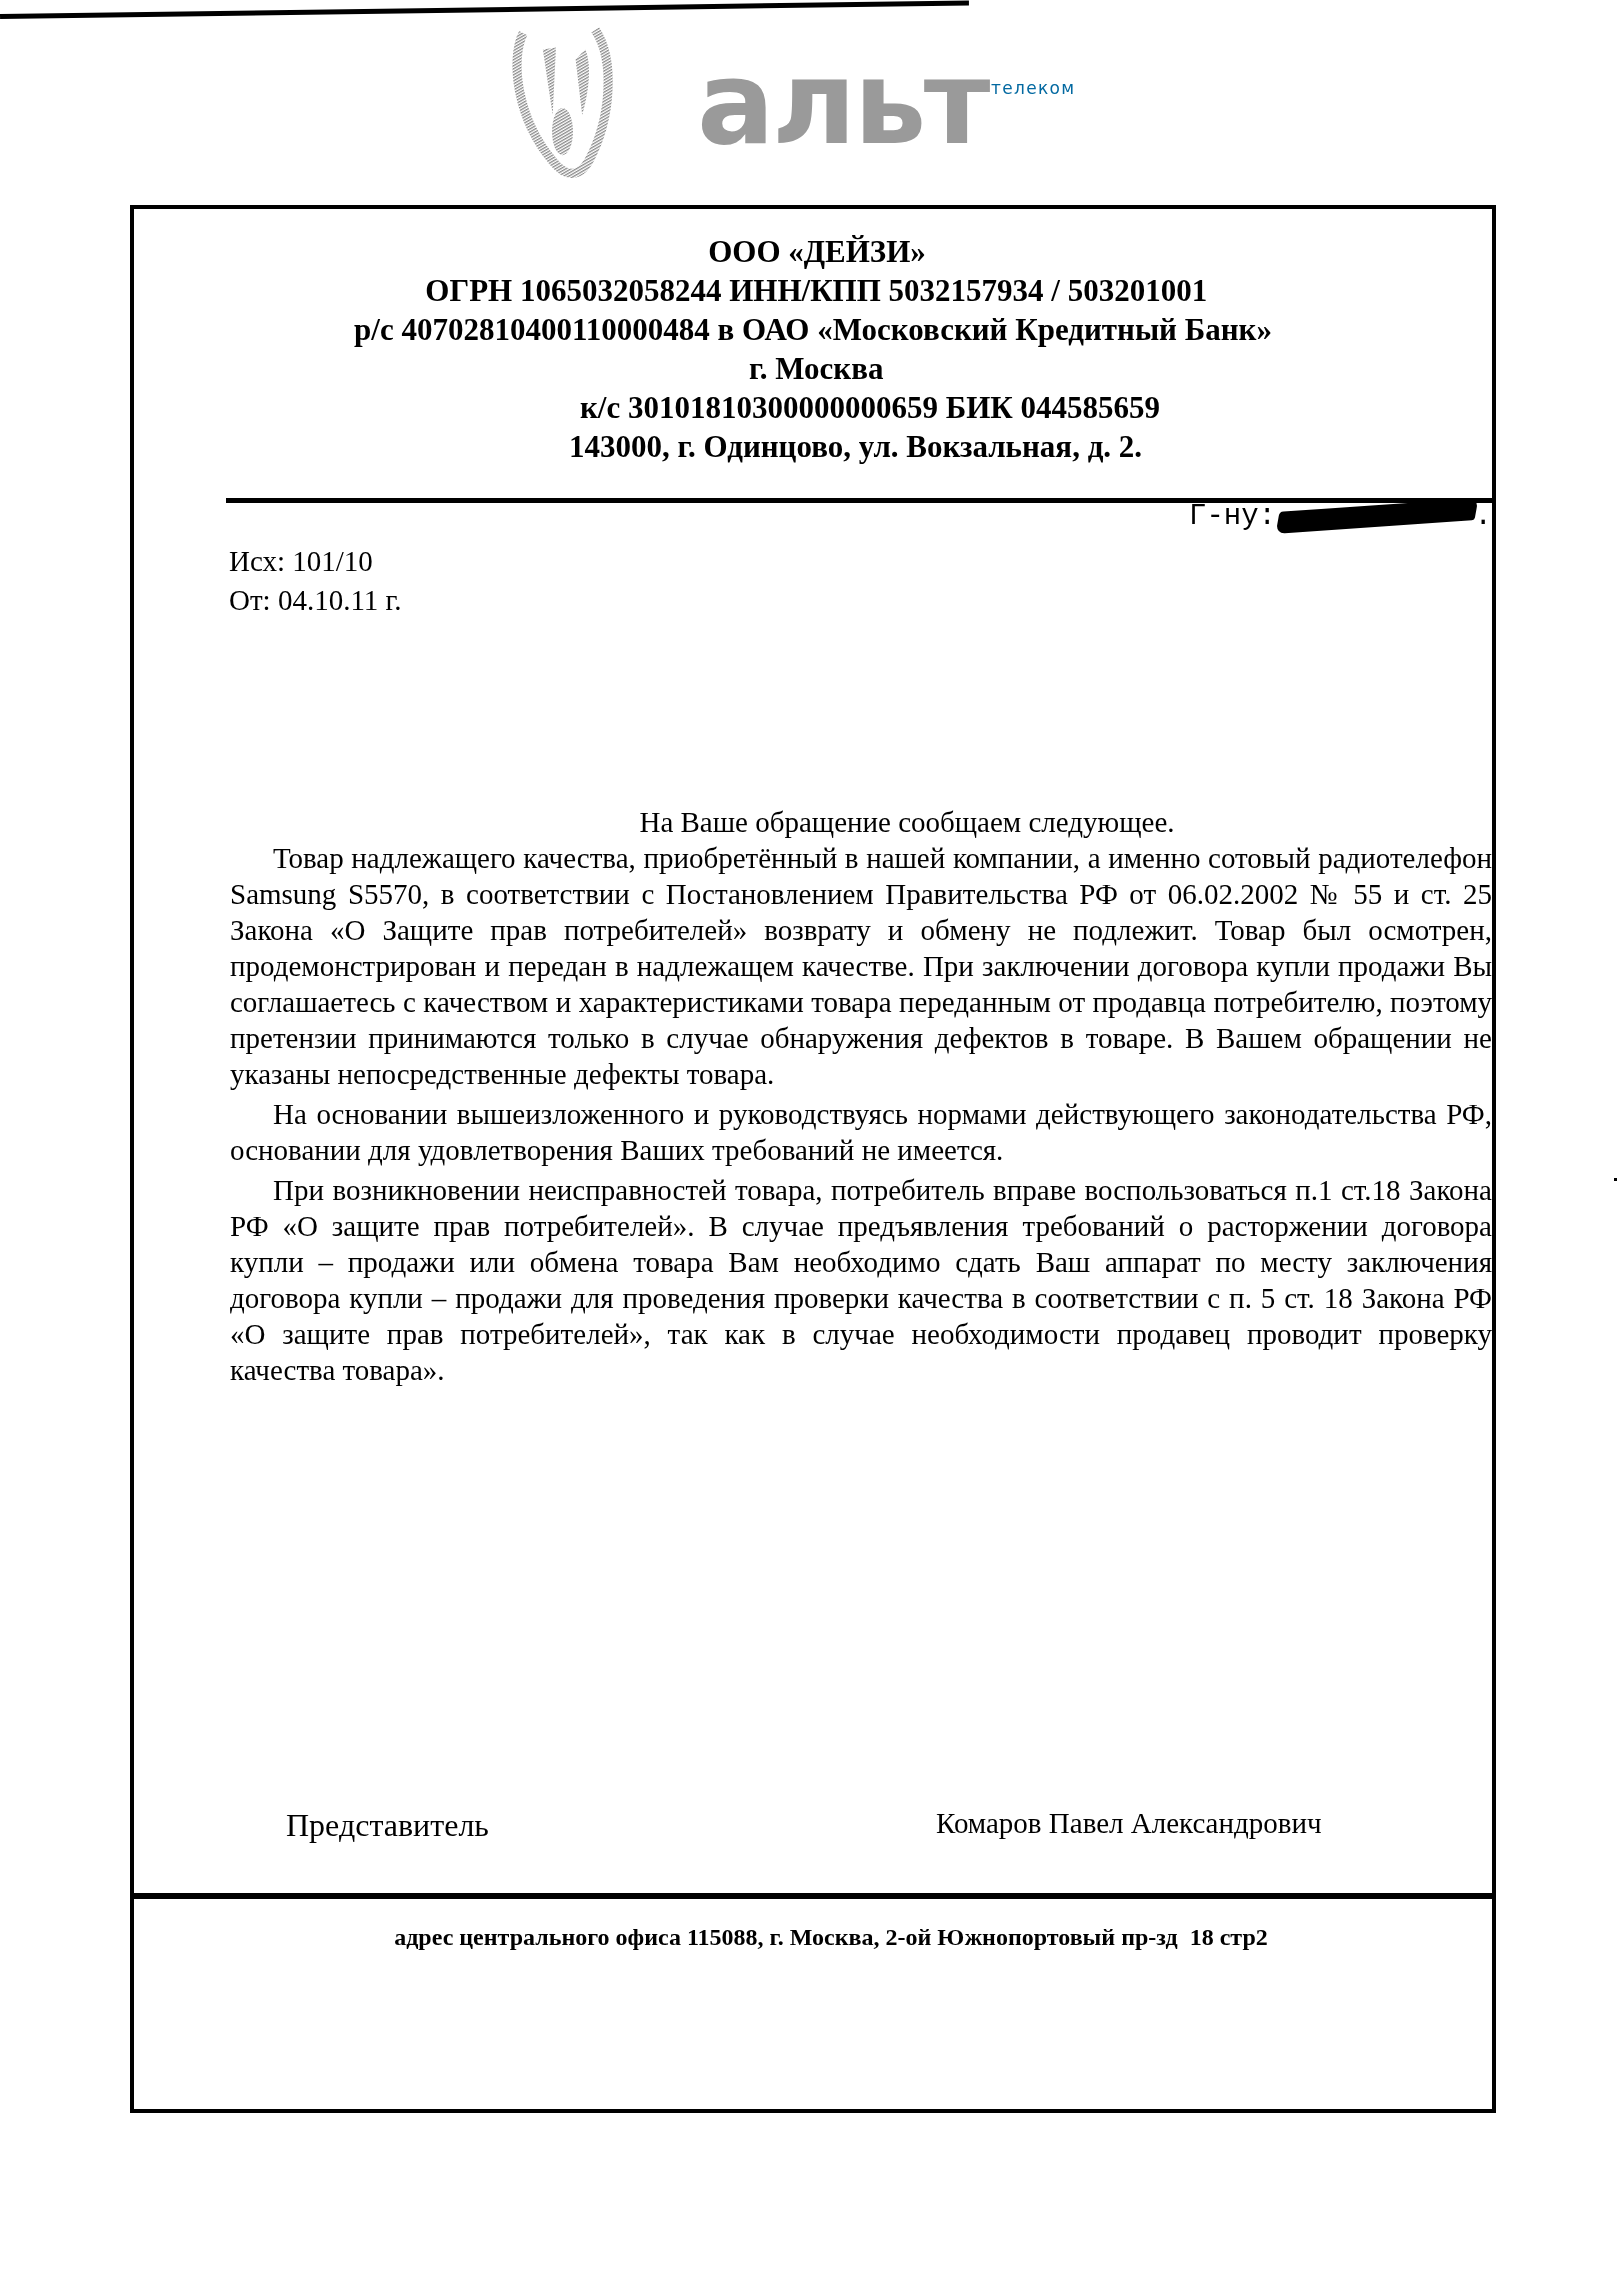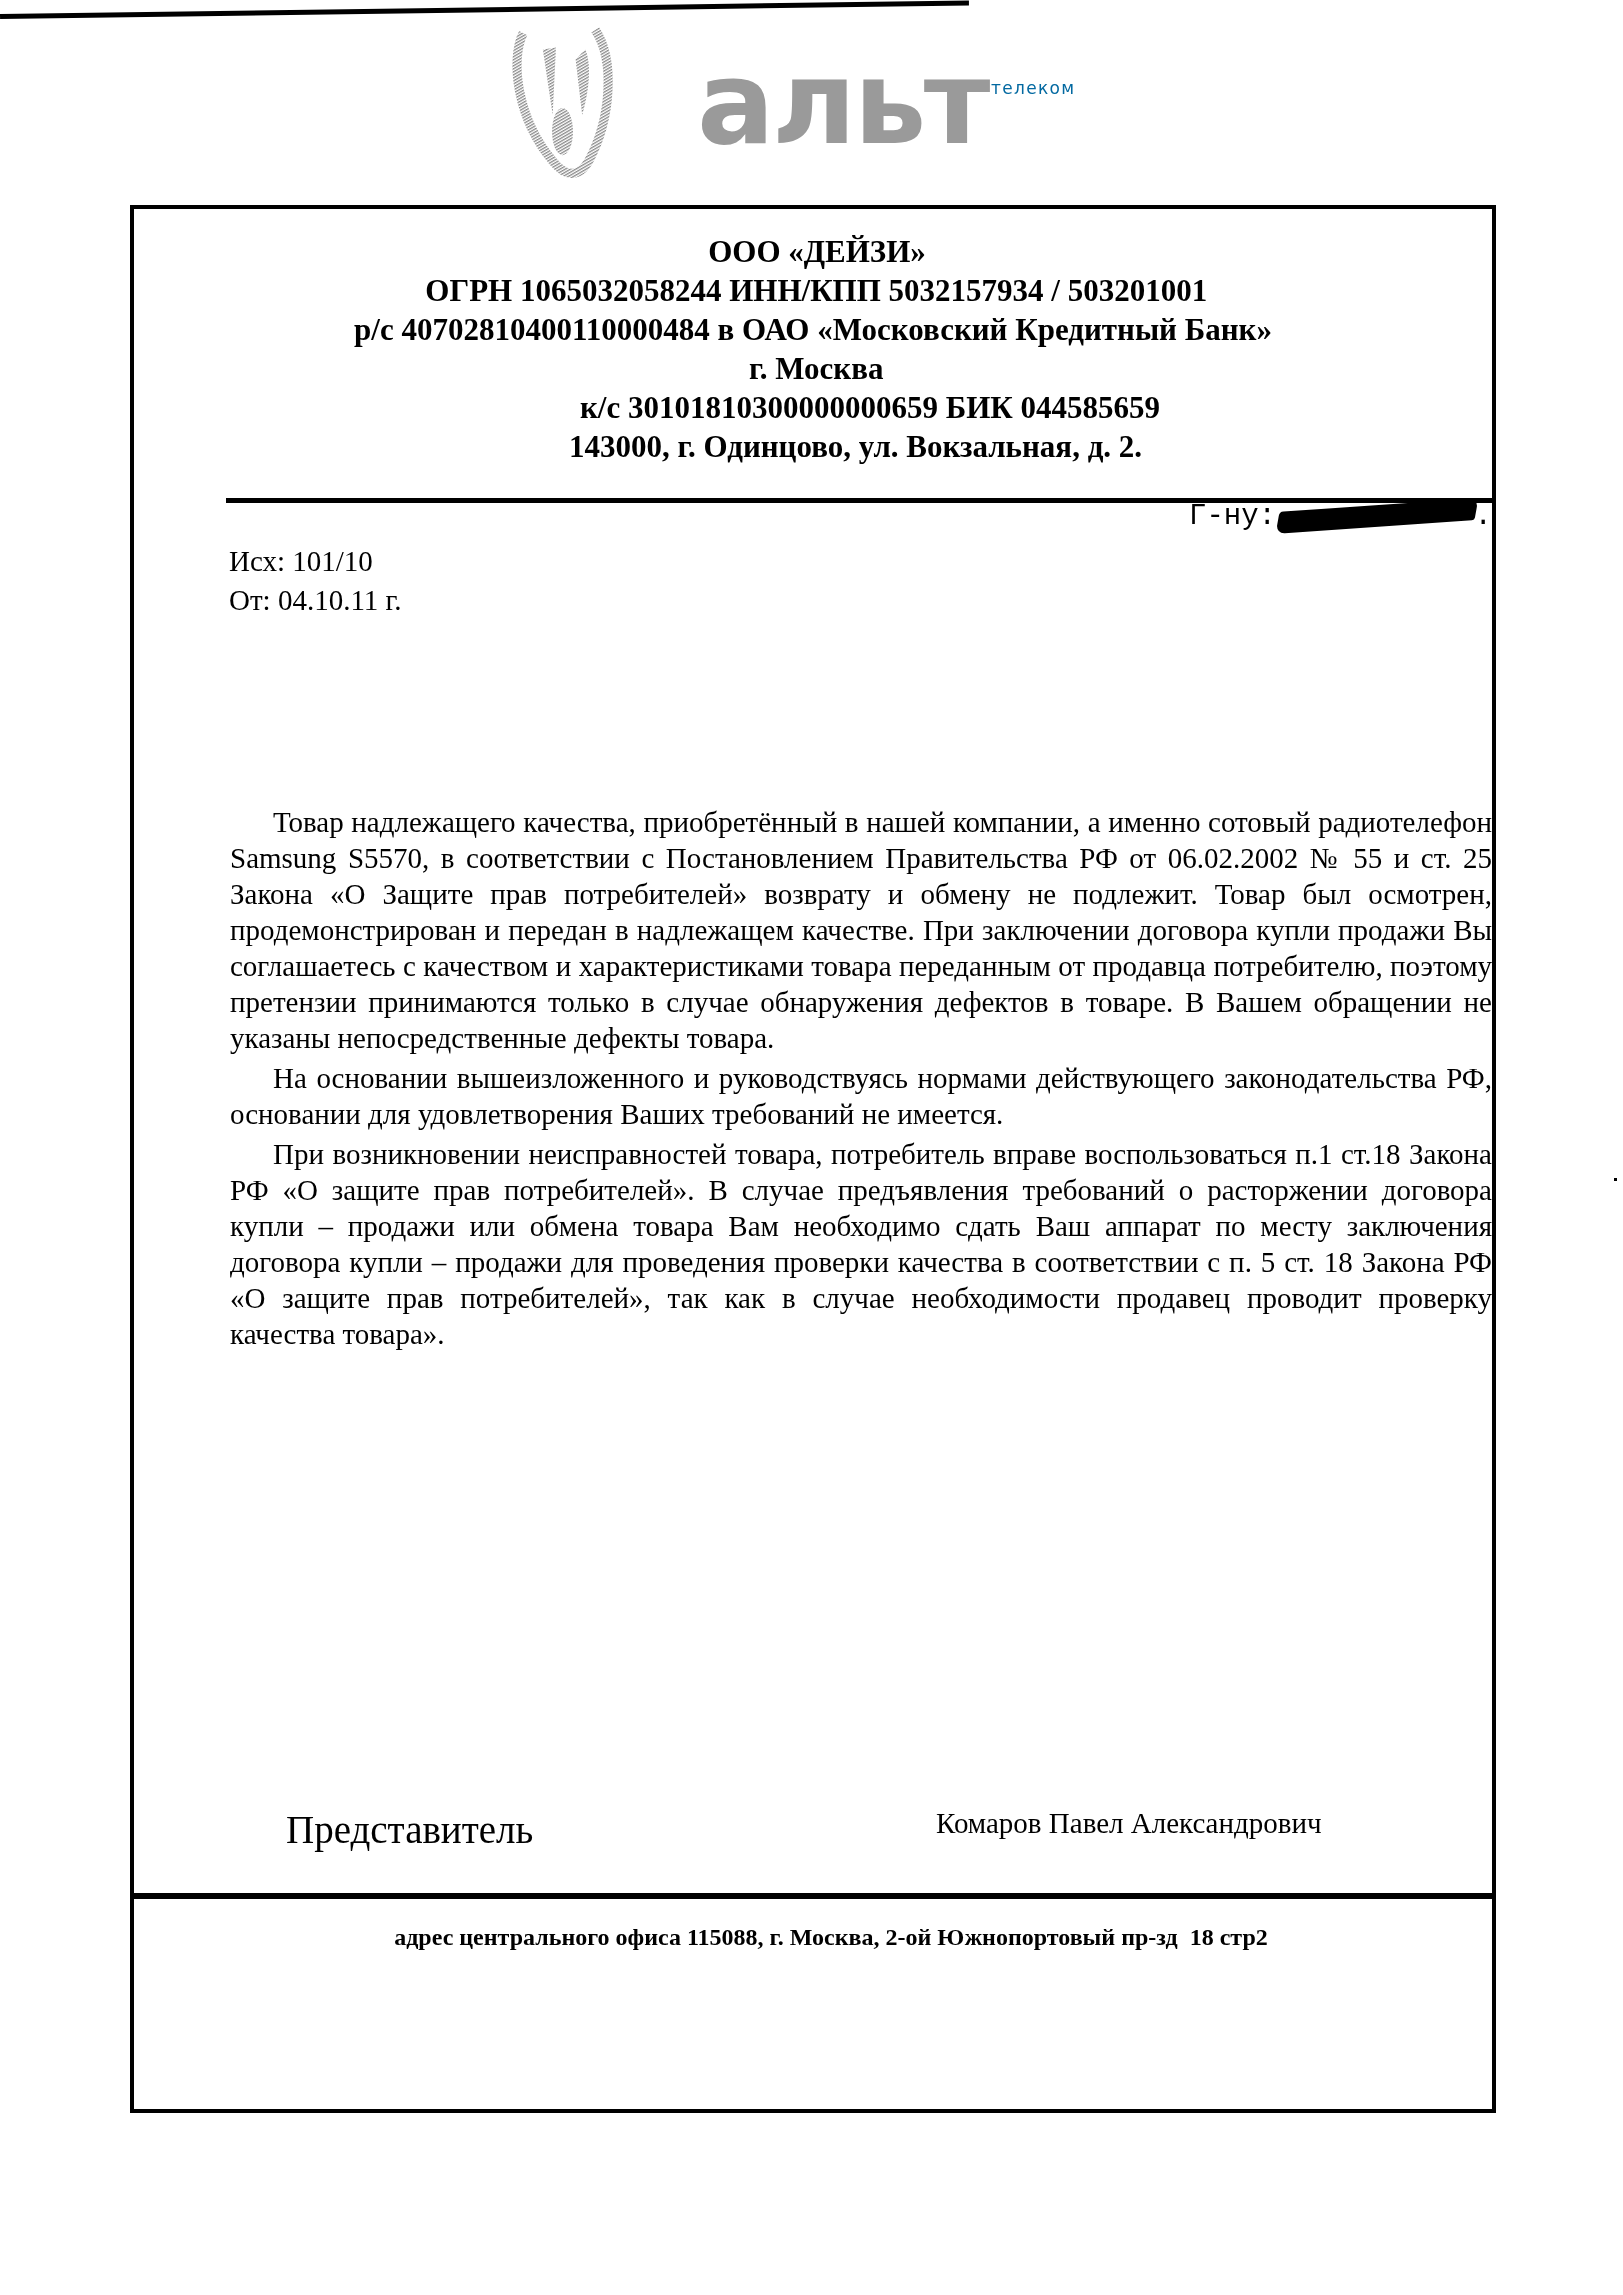--- a/index.html
+++ b/index.html
@@ -42,21 +42,21 @@
 
     .ref { position: absolute; left: 95px; top: 333px; font-size: 29px; line-height: 39px; }
 
     .body { position: absolute; left: 96px; right: 0; top: 595px; font-size: 29px; line-height: 36px;
             text-align: justify; }
     .body p { margin: 0; text-indent: 43px; }
     .body p.intro { text-align: center; text-indent: 0; padding-left: 92px; }
     .body p + p { margin-top: 0; }
     .body p.gap { margin-top: 3.9px; }
 
-    .sig-left { position: absolute; left: 152px; top: 1598px; font-size: 39px; }
+    .sig-left { position: absolute; left: 152px; top: 1598px; font-size: 32px; }
     .sig-right { position: absolute; left: 802px; top: 1598px; font-size: 29px; white-space: nowrap; }
 
     .footer { position: absolute; left: 0; right: 0; top: 1715px; text-align: center; font-weight: bold;
               font-size: 24px; white-space: pre; padding-left: 36px; }
 
     .speck { position: absolute; left: 1614px; top: 1178px; width: 3.3px; height: 3.3px; background: #000; }
   </style>
 </head>
 <body>
 
@@ -95,20 +95,21 @@
   <div class="addressee">
     <span>Г-ну:</span><span class="redaction"></span><span class="addressee-end">.</span>
   </div>
 
   <div class="ref">
     <div>Исх: 101/10</div>
     <div>От: 04.10.11 г.</div>
   </div>
 
   <div class="body">
+    <p class="intro">На Ваше обращение сообщаем следующее.</p>
     <p>Товар надлежащего качества, приобретённый в нашей компании, а именно сотовый радиотелефон Samsung S5570, в соответствии с Постановлением Правительства РФ от 06.02.2002 № 55 и ст. 25 Закона «О Защите прав потребителей» возврату и обмену не подлежит. Товар был осмотрен, продемонстрирован и передан в надлежащем качестве. При заключении договора купли продажи Вы соглашаетесь с качеством и характеристиками товара переданным от продавца потребителю, поэтому претензии принимаются только в случае обнаружения дефектов в товаре. В Вашем обращении не указаны непосредственные дефекты товара.</p>
     <p class="gap">На основании вышеизложенного и руководствуясь нормами действующего законодательства РФ, основании для удовлетворения Ваших требований не имеется.</p>
     <p class="gap">При возникновении неисправностей товара, потребитель вправе воспользоваться п.1 ст.18 Закона РФ «О защите прав потребителей». В случае предъявления требований о расторжении договора купли – продажи или обмена товара Вам необходимо сдать Ваш аппарат по месту заключения договора купли – продажи для проведения проверки качества в соответствии с п. 5 ст. 18 Закона РФ «О защите прав потребителей», так как в случае необходимости продавец проводит проверку качества товара».</p>
   </div>
 
   <div class="sig-left">Представитель</div>
   <div class="sig-right">Комаров Павел Александрович</div>
 
   <div class="rule rule-bottom"></div>
 

